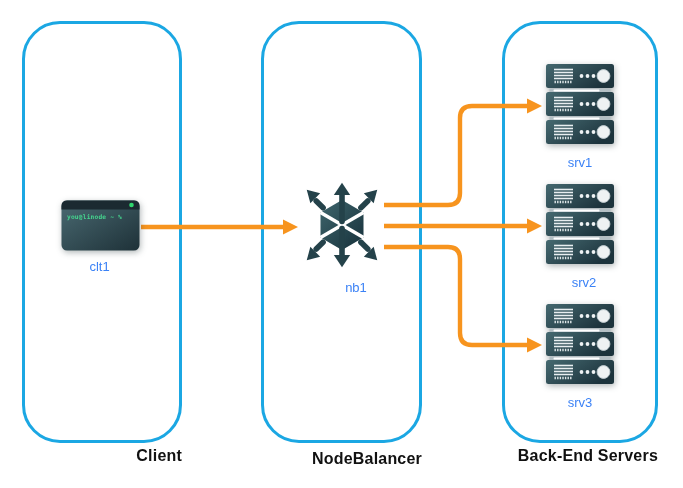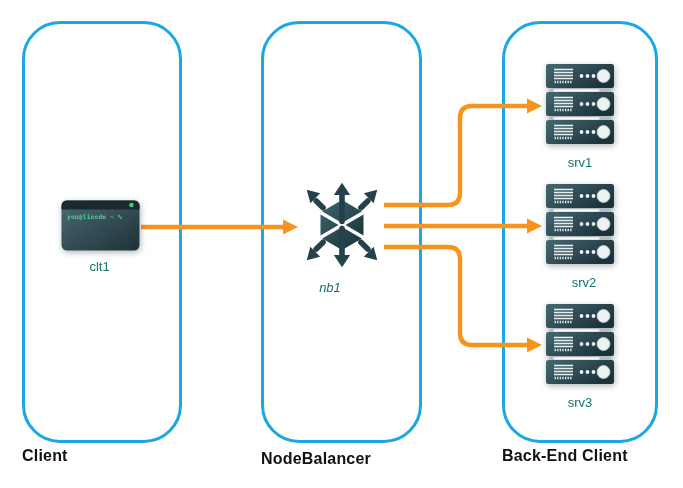--- a/index.html
+++ b/index.html
@@ -12,31 +12,31 @@
   }
   .group-box{
     position:absolute;
     border:3px solid #1BA7E3;
     border-radius:38px;
     background:transparent;
     box-sizing:border-box;
   }
   .group-label{
     position:absolute;
-    text-align:left;
+    text-align:right;
     font-weight:bold;
     font-size:16px;
     color:#111111;
     letter-spacing:.2px;
   }
   .node-label{
     position:absolute;
     text-align:center;
     font-size:13px;
-    color:#0f766e;
+    color:#3b82f6;
   }
   .icon-wrap{position:absolute;}
   .shadowed{filter:drop-shadow(1px 2px 3px rgba(30,45,50,.35));}
   #edges{position:absolute;left:0;top:0;pointer-events:none;}
   .edge{stroke:#F7941E;stroke-width:4.4;fill:none;}
   .edge-head{fill:#F7941E;stroke:none;}
   .term-text{font-family:"DejaVu Sans Mono","Liberation Mono",monospace;font-size:6.2px;fill:#45D68F;font-weight:bold;letter-spacing:.2px;}
 </style>
 </head>
 <body>
@@ -105,21 +105,21 @@
         <polygon points="91,9 86.8,24.6 75.4,13.2" stroke="none"></polygon>
         <line x1="28" y1="30" x2="20" y2="22"></line>
         <polygon points="9,9 13.2,24.6 24.6,13.2" stroke="none"></polygon>
         <line x1="72" y1="70" x2="80" y2="78"></line>
         <polygon points="91,91 86.8,75.4 75.4,86.8" stroke="none"></polygon>
         <line x1="28" y1="70" x2="20" y2="78"></line>
         <polygon points="9,91 13.2,75.4 24.6,86.8" stroke="none"></polygon>
       </g>
     </svg>
   </div>
-  <div class="node-label" style="left:287px;top:280px;width:86px;font-style:italic;">nb1</div>
+  <div class="node-label" style="left:313px;top:280px;width:86px;">nb1</div>
 
   <div class="icon-wrap" style="left:546px;top:64px;width:68px;height:80px;">
     <svg class="shadowed" width="68" height="80" viewBox="0 0 68 80">
       <defs>
         <linearGradient id="srvg" x1="0" y1="0" x2="1" y2="0.55">
           <stop offset="0" stop-color="#456970"></stop>
           <stop offset="1" stop-color="#1c333c"></stop>
         </linearGradient>
         <g id="server-unit">
           <rect width="68" height="24" rx="2.5" fill="url(#srvg)"></rect>
@@ -161,15 +161,15 @@
 
   <div class="icon-wrap" style="left:546px;top:304px;width:68px;height:80px;">
     <svg class="shadowed" width="68" height="80" viewBox="0 0 68 80">
       <use href="#server-stack"></use>
     </svg>
   </div>
   <div class="node-label" style="left:546px;top:395px;width:68px;text-align:center;">srv3</div>
 
   <div class="group-label" style="left:22px;top:447px;width:160px;">Client</div>
   <div class="group-label" style="left:261px;top:450px;width:161px;">NodeBalancer</div>
-  <div class="group-label" style="left:502px;top:447px;width:156px;">Back-End Client</div>
+  <div class="group-label" style="left:502px;top:447px;width:156px;">Back-End Servers</div>
 
 </div>
 
 </body></html>

